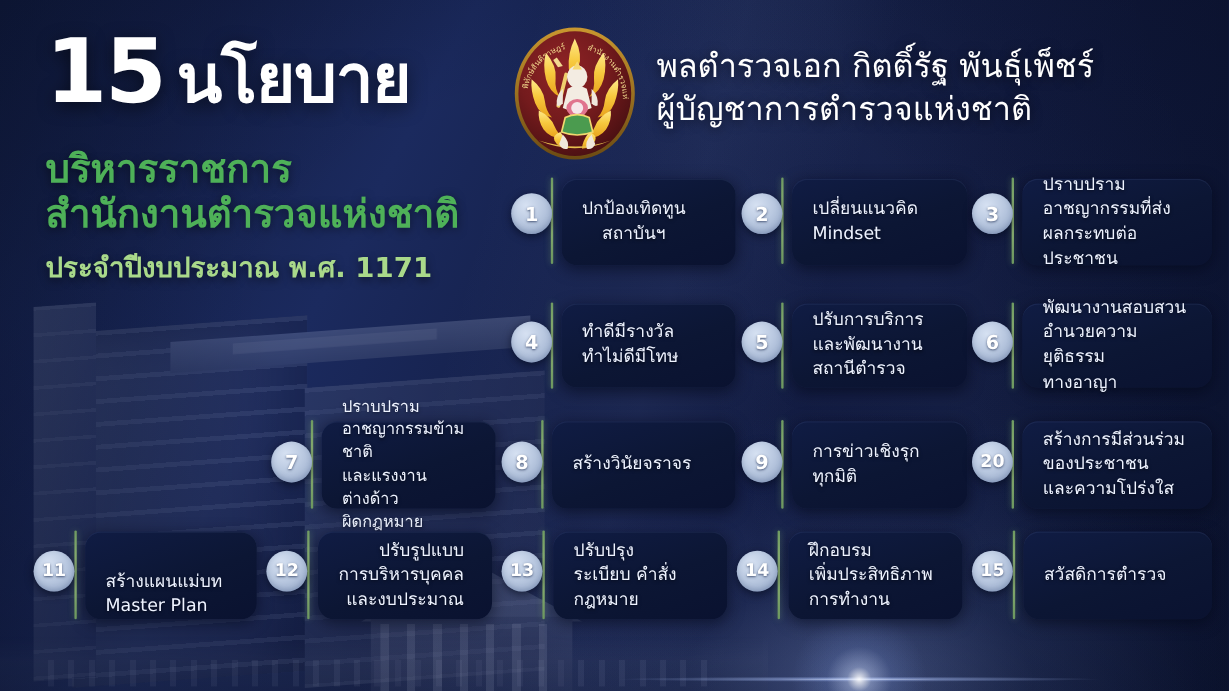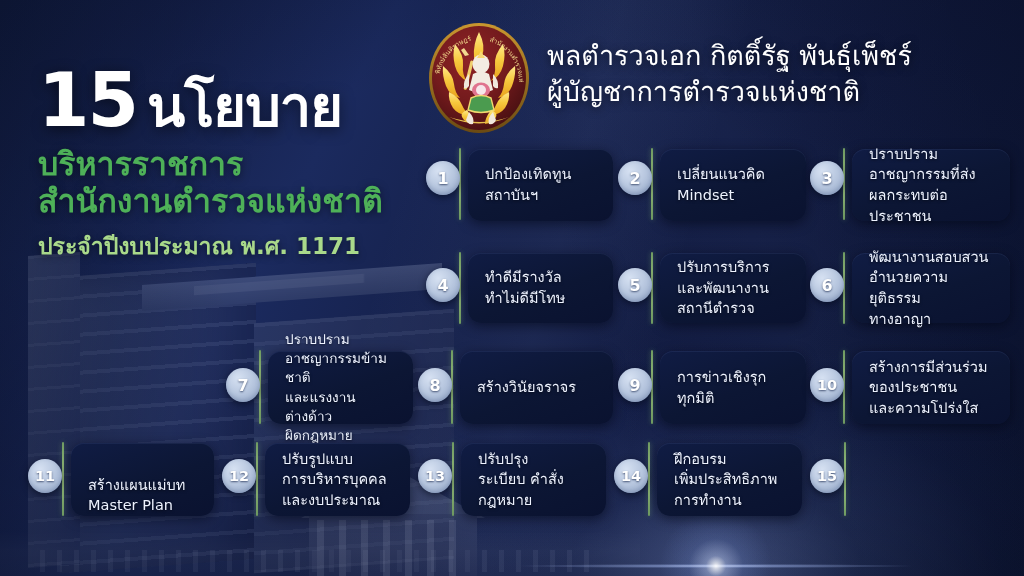--- a/index.html
+++ b/index.html
@@ -129,26 +129,25 @@
     width:120px;height:120px;pointer-events:none;border-radius:50%;
     background:radial-gradient(circle, rgba(255,255,255,.92) 0%, rgba(200,216,255,.40) 12%, rgba(130,160,235,.14) 32%, rgba(80,110,200,0) 66%);
   }
 
   
   .hero{position:absolute;left:38px;top:24px;width:380px;}
   .hero-line1{
     font-size:66px;font-weight:700;color:#ffffff;line-height:.98;
     letter-spacing:-1px;white-space:nowrap;
     text-shadow:0 3px 14px rgba(0,0,0,.55);
-    margin-top:40px;
   }
   .hero-line1 .num{font-size:74px;letter-spacing:-2px;}
   .hero-line1 .word{font-size:56px;margin-left:10px;}
   .hero-green{
-    margin-top:9px;font-size:32px;font-weight:700;line-height:1.16;
+    margin-top:26px;font-size:32px;font-weight:700;line-height:1.16;
     color:#4eb158;text-shadow:0 2px 8px rgba(0,0,0,.5);
   }
   .hero-year{
     margin-top:8px;font-size:23px;font-weight:600;color:#a9d98a;
     text-shadow:0 2px 7px rgba(0,0,0,.5);
   }
 
   .officer{position:absolute;left:425px;top:18px;display:flex;align-items:flex-start;gap:14px;}
   .emblem{position:relative;width:108px;height:120px;flex:0 0 auto;}
   .officer-names{padding-top:20px;}
@@ -286,21 +285,21 @@
       </svg>
     </div>
     <div class="officer-names">
       <div>พลตำรวจเอก  กิตติ์รัฐ  พันธุ์เพ็ชร์</div>
       <div>ผู้บัญชาการตำรวจแห่งชาติ</div>
     </div>
   </div>
 
   <div class="badge" style="left:426px;top:161px;">1</div>
   <div class="accent" style="left:459px;top:148px;height:72px;"></div>
-  <div class="card" style="left:468px;top:149px;width:145px;height:72px;">
+  <div class="card" style="left:468px;top:149px;width:145px;height:72px;text-align:center;">
     <div class="card-text" style="white-space:pre-line;">ปกป้องเทิดทูน
 สถาบันฯ</div>
   </div>
 
   <div class="badge" style="left:618px;top:161px;">2</div>
   <div class="accent" style="left:651px;top:148px;height:72px;"></div>
   <div class="card" style="left:660px;top:149px;width:146px;height:72px;">
     <div class="card-text" style="white-space:pre-line;">เปลี่ยนแนวคิด
 Mindset</div>
   </div>
@@ -351,39 +350,39 @@
     <div class="card-text" style="white-space:pre-line;font-family:Liberation Serif, serif;">สร้างวินัยจราจร</div>
   </div>
 
   <div class="badge" style="left:618px;top:368px;">9</div>
   <div class="accent" style="left:651px;top:350px;height:74px;"></div>
   <div class="card" style="left:660px;top:351px;width:146px;height:73px;">
     <div class="card-text" style="white-space:pre-line;">การข่าวเชิงรุก
 ทุกมิติ</div>
   </div>
 
-  <div class="badge w2" style="left:810px;top:368px;">10</div>
+  <div class="badge w2" style="left:810px;top:368px;">20</div>
   <div class="accent" style="left:843px;top:350px;height:74px;"></div>
   <div class="card" style="left:852px;top:351px;width:158px;height:73px;">
     <div class="card-text" style="white-space:pre-line;">สร้างการมีส่วนร่วม
 ของประชาชน
 และความโปร่งใส</div>
   </div>
 
   <div class="badge w2" style="left:28px;top:459px;">11</div>
   <div class="accent" style="left:62px;top:442px;height:74px;"></div>
   <div class="card" style="left:71px;top:443px;width:143px;height:73px;align-items:flex-end;">
     <div class="card-text" style="white-space:pre-line;">สร้างแผนแม่บท
 Master Plan</div>
   </div>
 
   <div class="badge w2" style="left:222px;top:459px;">12</div>
   <div class="accent" style="left:256px;top:442px;height:74px;"></div>
   <div class="card" style="left:265px;top:443px;width:145px;height:73px;">
-    <div class="card-text" style="white-space:pre-line;">ปรับรูปแบบ
+    <div class="card-text" style="white-space:pre-line;text-align:right;">ปรับรูปแบบ
 การบริหารบุคคล
 และงบประมาณ</div>
   </div>
 
   <div class="badge w2" style="left:418px;top:459px;">13</div>
   <div class="accent" style="left:452px;top:442px;height:74px;"></div>
   <div class="card" style="left:461px;top:443px;width:145px;height:73px;">
     <div class="card-text" style="white-space:pre-line;">ปรับปรุง
 ระเบียบ คำสั่ง
 กฎหมาย</div>
@@ -392,14 +391,17 @@
   <div class="badge w2" style="left:614px;top:459px;">14</div>
   <div class="accent" style="left:648px;top:442px;height:74px;"></div>
   <div class="card" style="left:657px;top:443px;width:145px;height:73px;">
     <div class="card-text" style="white-space:pre-line;">ฝึกอบรม
 เพิ่มประสิทธิภาพ
 การทำงาน</div>
   </div>
 
   <div class="badge w2" style="left:810px;top:459px;">15</div>
   <div class="accent" style="left:844px;top:442px;height:74px;"></div>
+  <div class="card" style="left:853px;top:443px;width:157px;height:73px;">
+    <div class="card-text" style="white-space:pre-line;">สวัสดิการตำรวจ</div>
+  </div>
 
 </div>
 
 </body></html>

